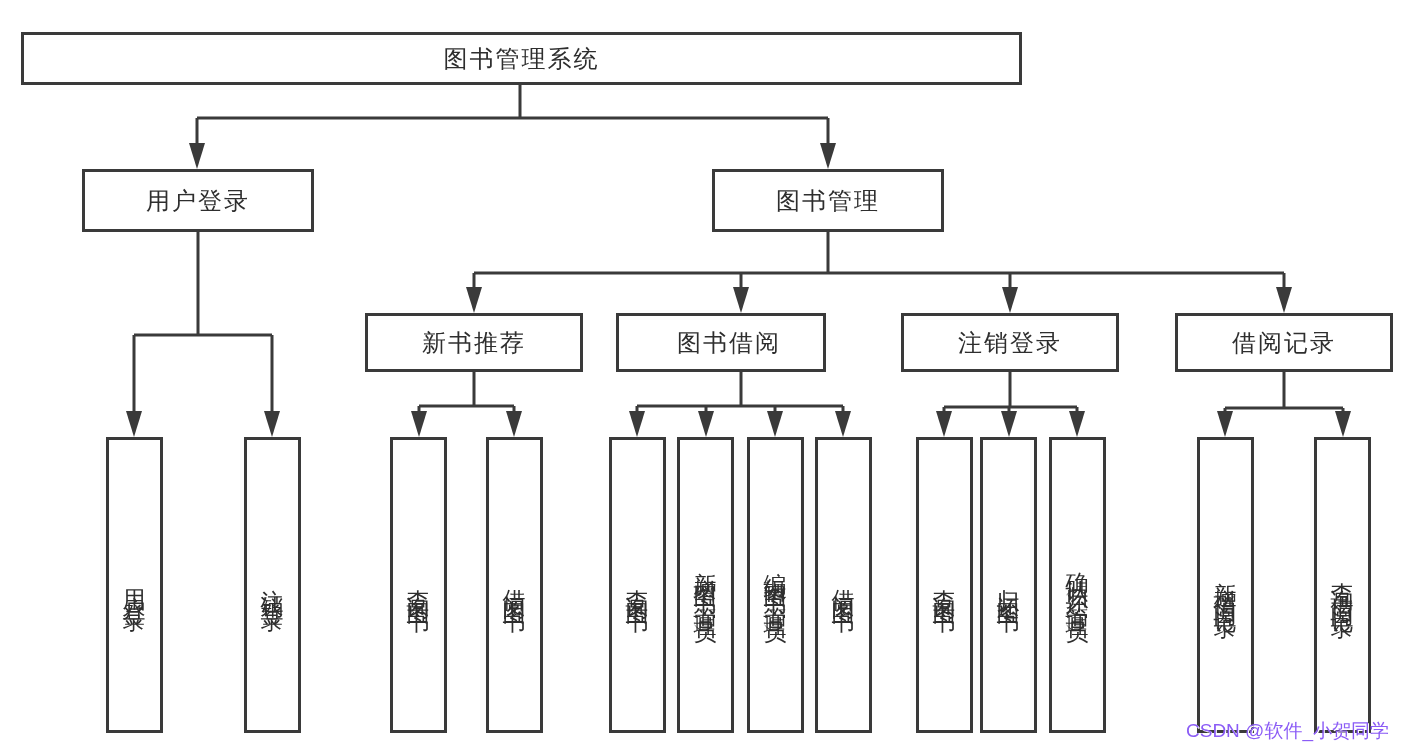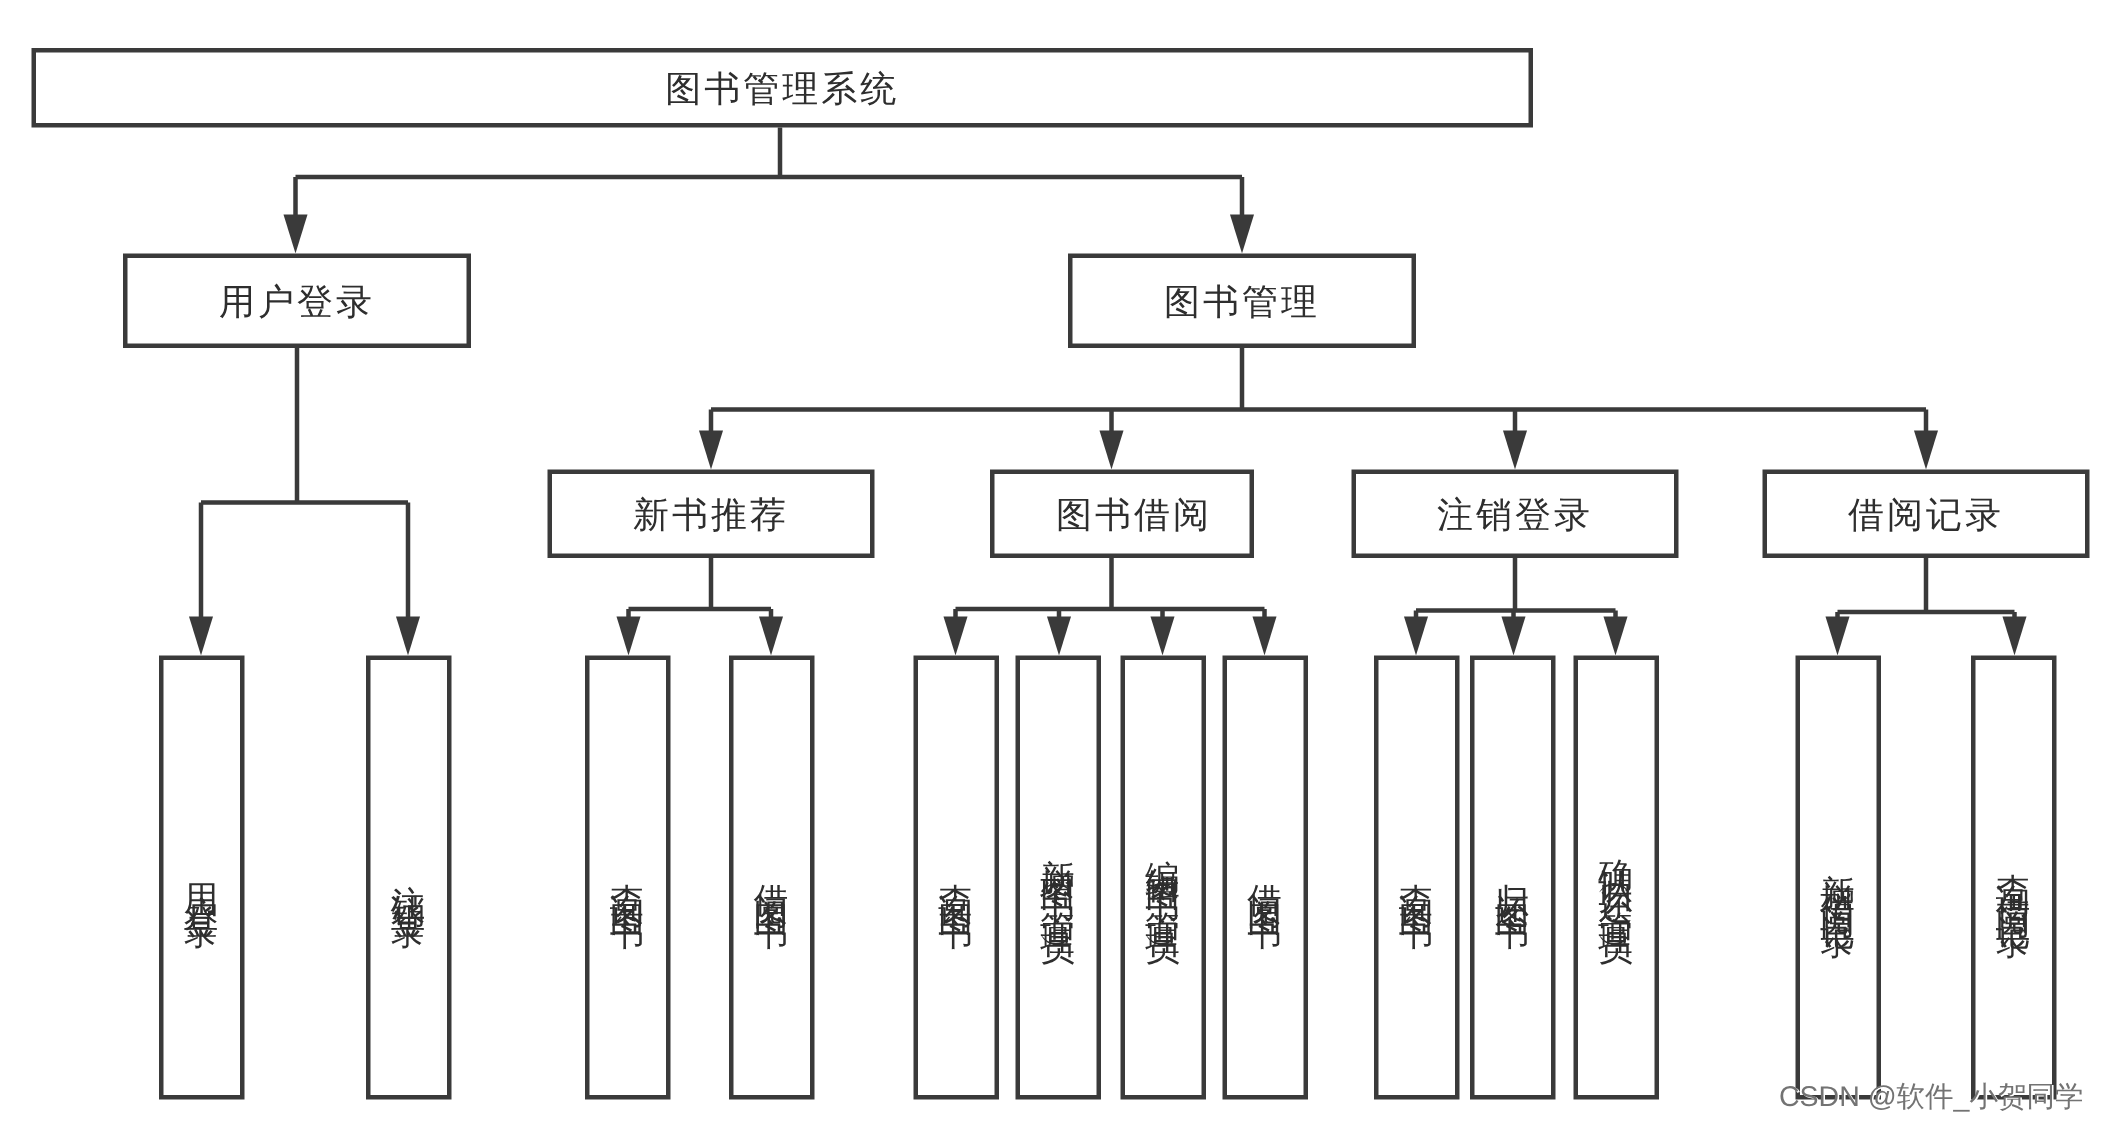--- a/index.html
+++ b/index.html
@@ -52,21 +52,21 @@
     line-height: 1.05;
     letter-spacing: 7px;
     color: #2e2e2e;
   }
   #watermark {
     position: absolute;
     left: 1186px;
     top: 718px;
     width: 215px;
     font-size: 19px;
-    color: #737373;
+    color: #8b5cf6;
     text-shadow: 1px 1px 0 #ffffff;
     white-space: nowrap;
   }
 </style>
 </head>
 <body>
 
 <div id="canvas">
 
   <svg id="wires" width="1405" height="747" viewBox="0 0 1405 747">
@@ -115,21 +115,21 @@
       <polygon points="1335,411 1351,411 1343,437"></polygon>
     </g>
   </svg>
 
   <div class="node" style="left:21px; top:14px; width:1001px; height:53px;margin-top:18px;">图书管理系统</div>
 
   <div class="node" style="left:82px; top:169px; width:232px; height:63px;">用户登录</div>
   <div class="node" style="left:365px; top:313px; width:218px; height:59px;">新书推荐</div>
 
   <div class="node" style="left:712px; top:169px; width:232px; height:63px;">图书管理</div>
-  <div class="node" style="left:660px; top:313px; width:176px; height:59px;padding-left:16px;">图书借阅</div>
+  <div class="node" style="left:616px; top:313px; width:210px; height:59px;padding-left:16px;">图书借阅</div>
   <div class="node" style="left:901px; top:313px; width:218px; height:59px;">注销登录</div>
   <div class="node" style="left:1175px; top:313px; width:218px; height:59px;">借阅记录</div>
 
   <div class="leaf" style="left:106px;">
     <span class="vtext">用户登录</span>
   </div>
   <div class="leaf" style="left:244px;">
     <span class="vtext">注销登录</span>
   </div>
 

